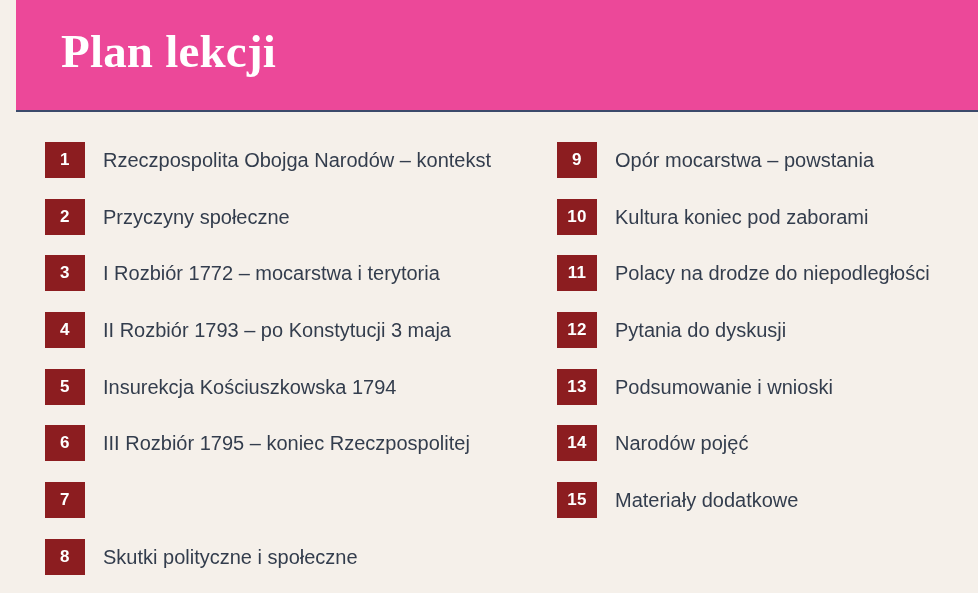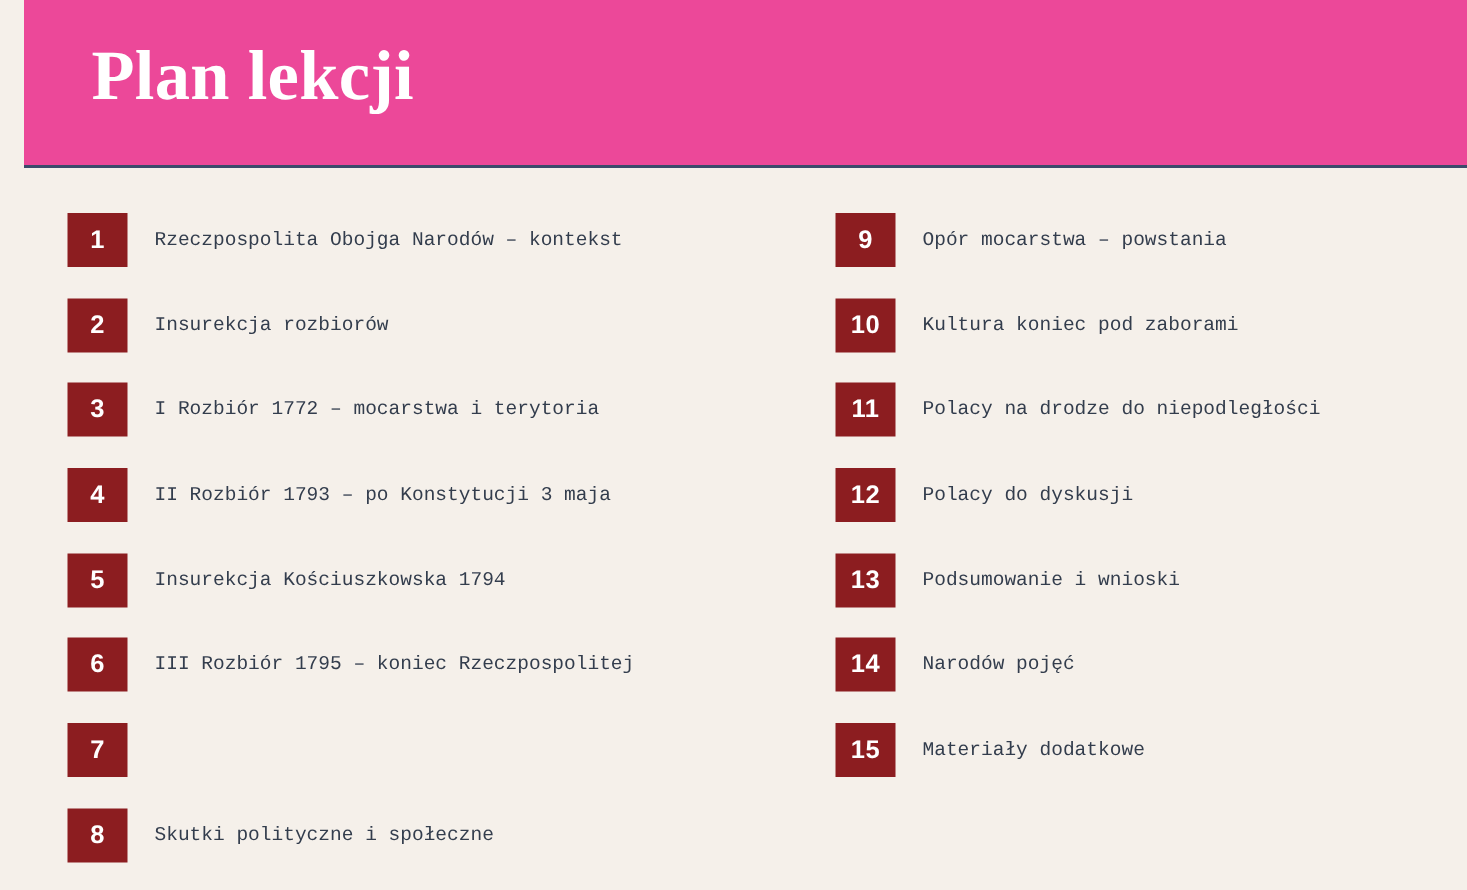--- a/index.html
+++ b/index.html
@@ -85,22 +85,22 @@
     box-sizing: border-box;
     letter-spacing: 0.3px;
   }
   .agenda-item .item-label {
     flex: 1 1 auto;
     margin-top: 30px;
     height: 36px;
     display: flex;
     align-items: center;
     padding-left: 18px;
-    font-family: Liberation Mono, monospace;
-    font-size: 13px;
+    font-family: Liberation Sans, sans-serif;
+    font-size: 20px;
     line-height: 20px;
     color: #333d4d;
     white-space: nowrap;
   }
 </style>
 </head>
 <body>
 
 <div class="slide">
 
@@ -109,21 +109,21 @@
   </div>
 
   <div class="agenda">
     <div class="column column-left">
         <div class="agenda-item">
           <span class="badge">1</span>
           <span class="item-label">Rzeczpospolita Obojga Narodów – kontekst</span>
         </div>
         <div class="agenda-item">
           <span class="badge">2</span>
-          <span class="item-label">Insurekcja rozbiorów</span>
+          <span class="item-label">Przyczyny społeczne</span>
         </div>
         <div class="agenda-item">
           <span class="badge">3</span>
           <span class="item-label">I Rozbiór 1772 – mocarstwa i terytoria</span>
         </div>
         <div class="agenda-item">
           <span class="badge">4</span>
           <span class="item-label">II Rozbiór 1793 – po Konstytucji 3 maja</span>
         </div>
         <div class="agenda-item">
@@ -150,21 +150,21 @@
         <div class="agenda-item">
           <span class="badge">10</span>
           <span class="item-label">Kultura koniec pod zaborami</span>
         </div>
         <div class="agenda-item">
           <span class="badge">11</span>
           <span class="item-label">Polacy na drodze do niepodległości</span>
         </div>
         <div class="agenda-item">
           <span class="badge">12</span>
-          <span class="item-label">Polacy do dyskusji</span>
+          <span class="item-label">Pytania do dyskusji</span>
         </div>
         <div class="agenda-item">
           <span class="badge">13</span>
           <span class="item-label">Podsumowanie i wnioski</span>
         </div>
         <div class="agenda-item">
           <span class="badge">14</span>
           <span class="item-label">Narodów pojęć</span>
         </div>
         <div class="agenda-item">

